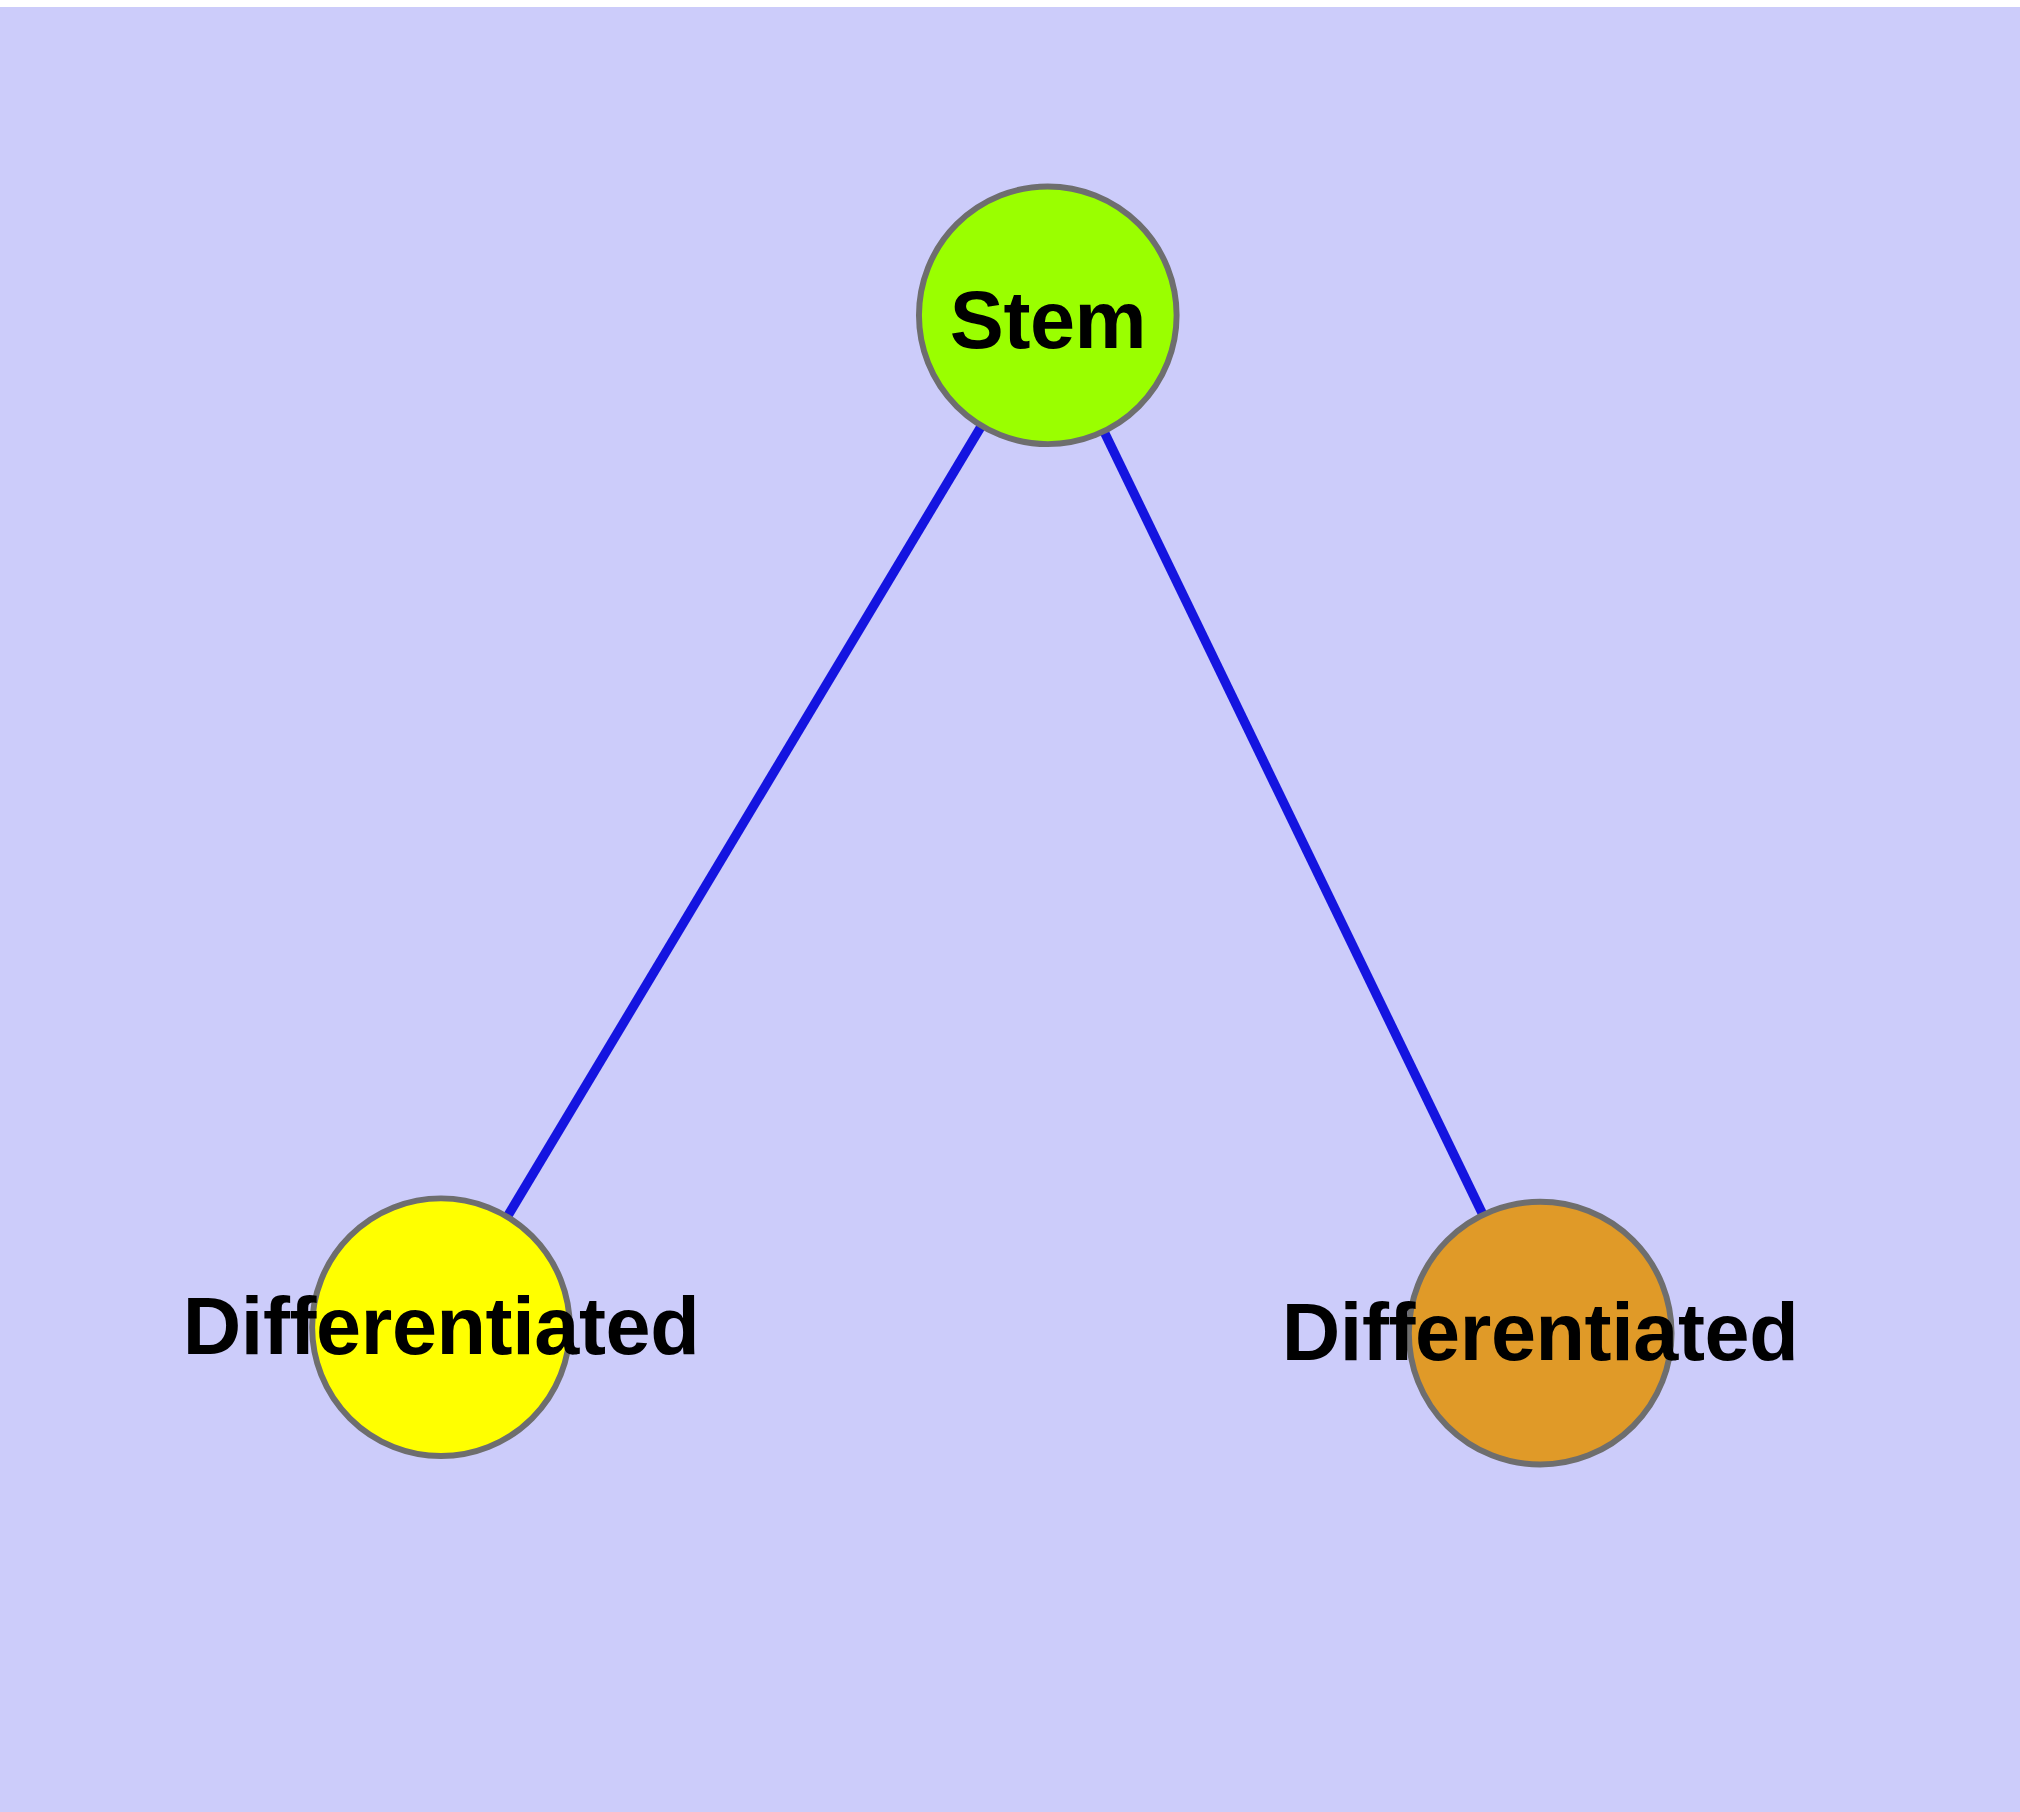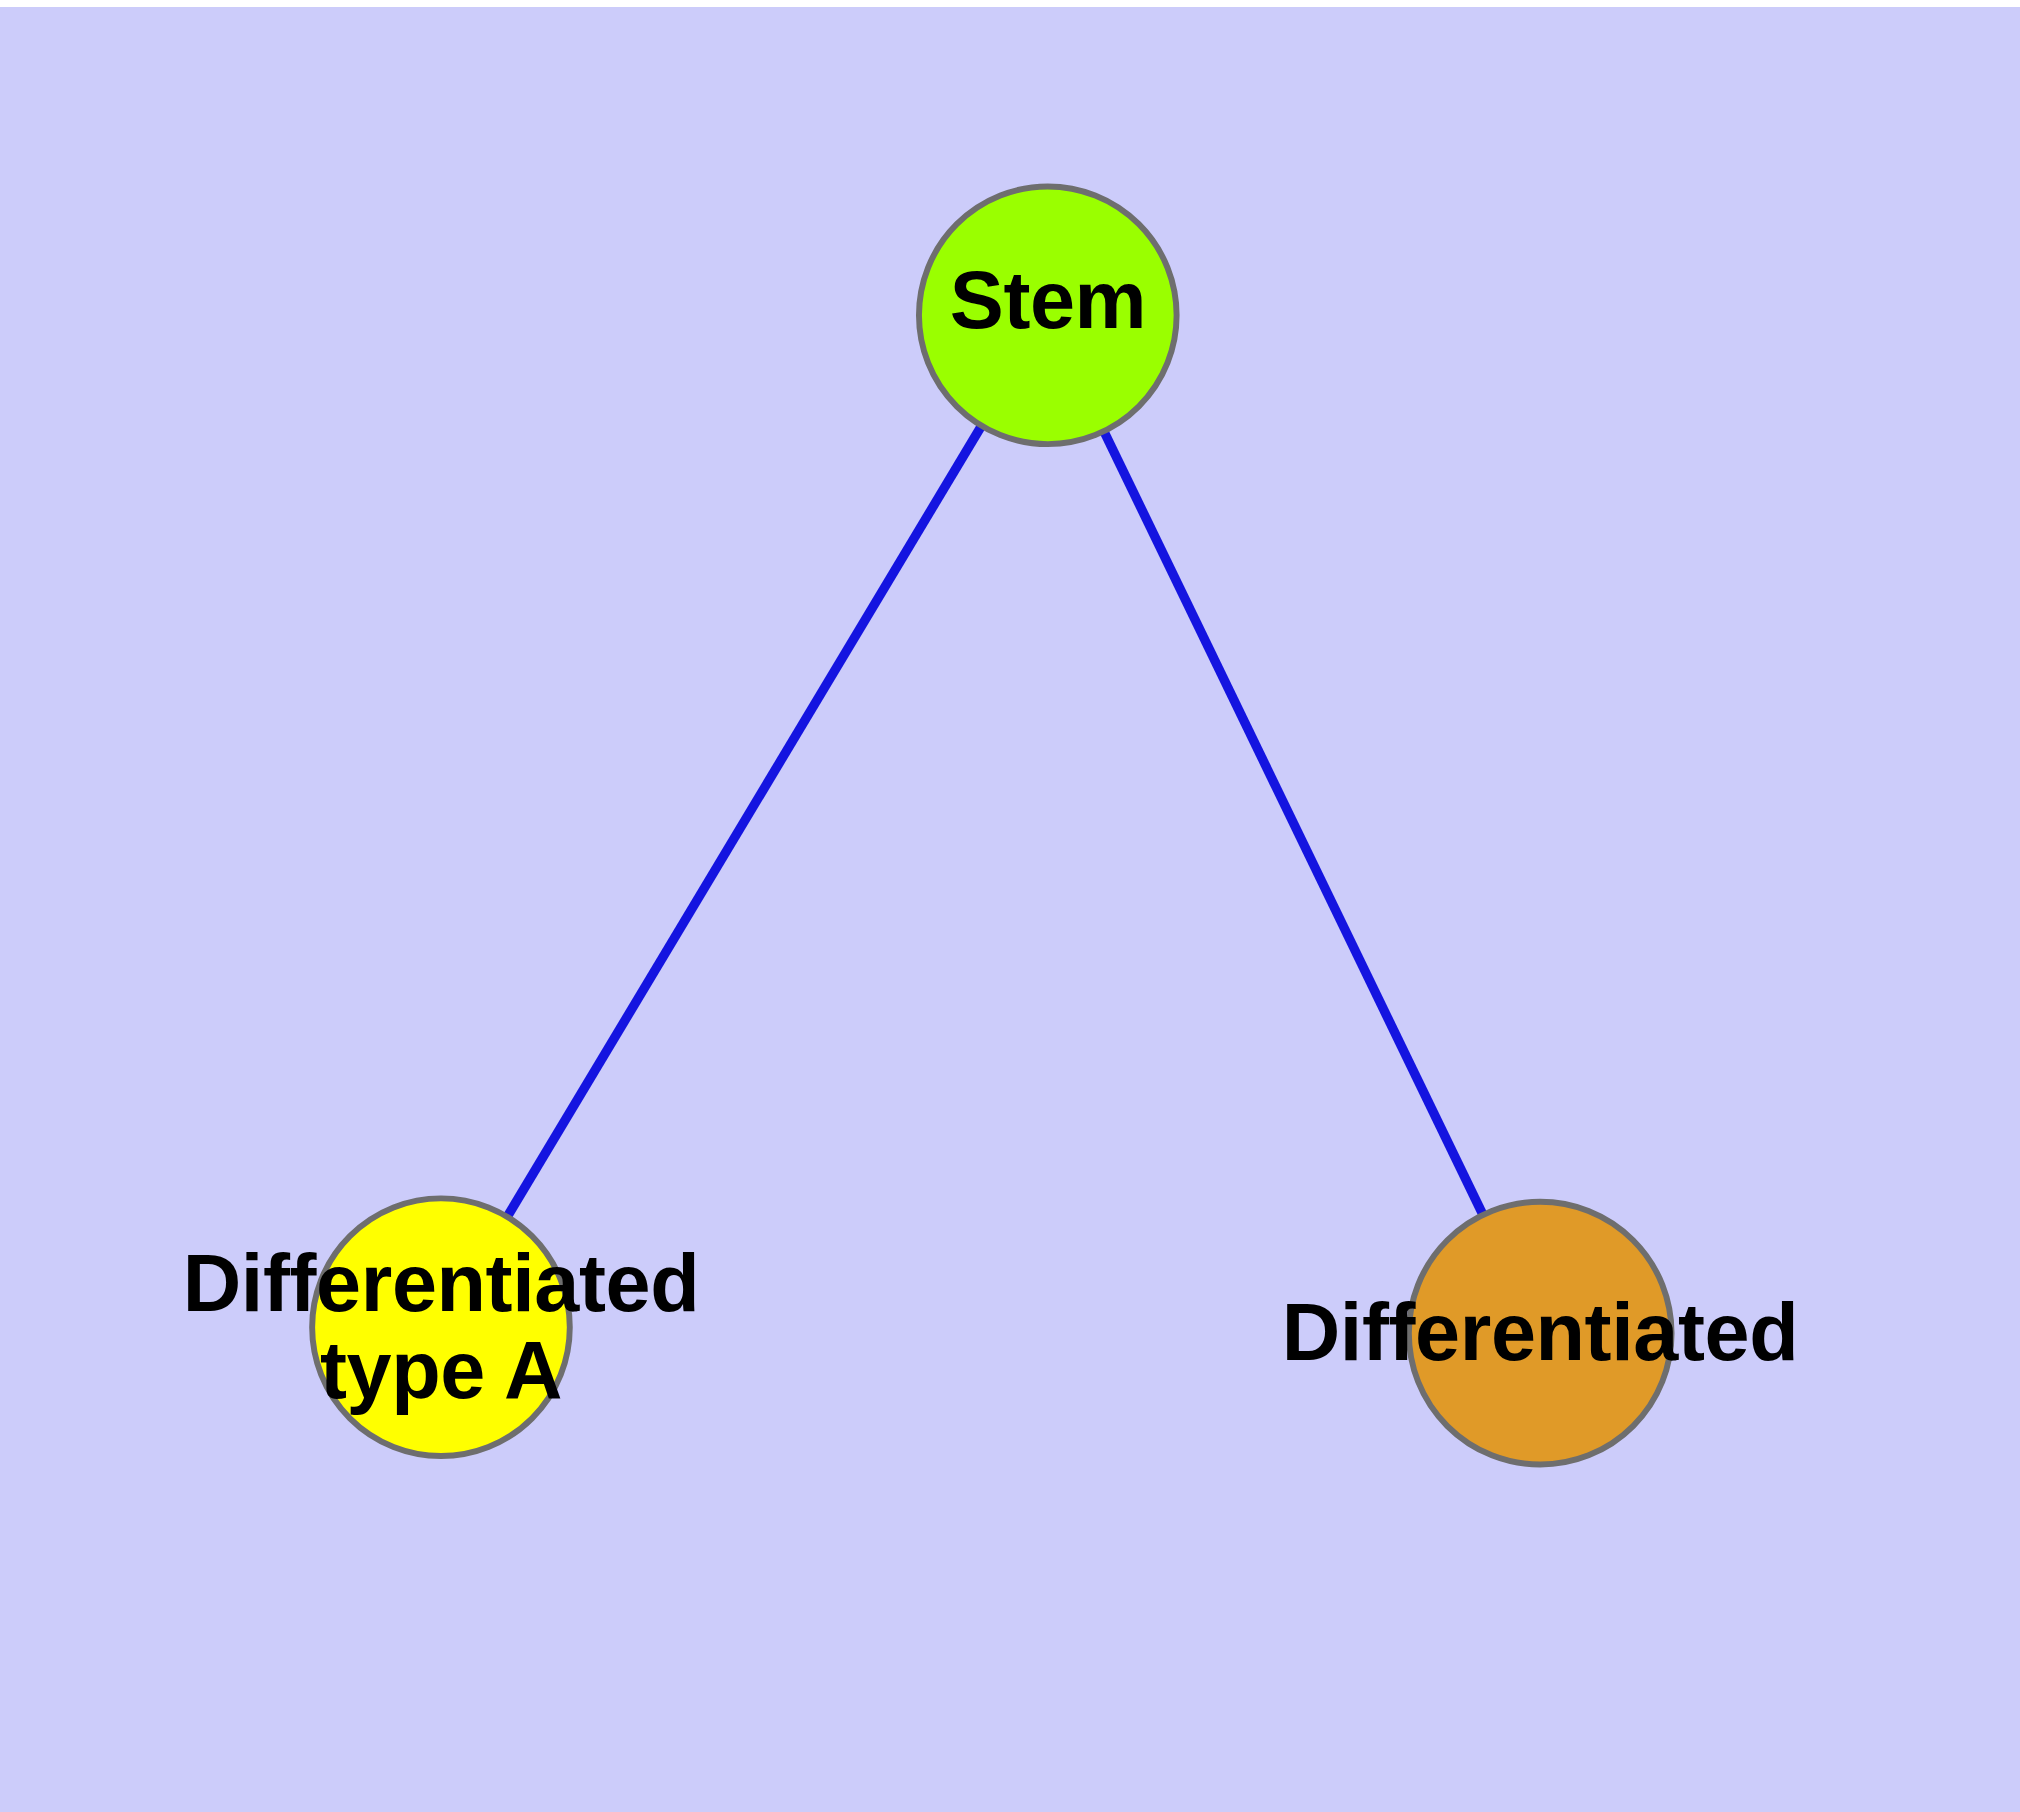--- a/index.html
+++ b/index.html
@@ -65,19 +65,19 @@
         <line class="edge-line" x1="1302.193349080594" y1="508.8299694419852" x2="1749.5002032401837" y2="1433.4694390558702" stroke="#1414e0" stroke-width="11"></line>
       </g>
     <g id="nodes-layer">
         <circle class="node-circle" cx="1236" cy="372" r="152" fill="#9aff00" stroke="#6e6e6e" stroke-width="7"></circle>
         <circle class="node-circle" cx="520" cy="1566" r="152" fill="#ffff00" stroke="#6e6e6e" stroke-width="7"></circle>
         <circle class="node-circle" cx="1817" cy="1573" r="155" fill="#e09a28" stroke="#6e6e6e" stroke-width="7"></circle>
       </g>
   </svg>
 
   <div id="labels-layer">
-      <div class="node-label" style="left: 1048px; top: 301px; font-size: 81px; color: rgb(0, 0, 0);"><div>Stem</div></div>
-      <div class="node-label" style="left: 441px; top: 1327px; font-size: 81px; color: rgb(0, 0, 0);"><div>Differentiated</div><div>type A</div></div>
+      <div class="node-label" style="left: 1048px; top: 321px; font-size: 81px; color: rgb(0, 0, 0);"><div>Stem</div></div>
+      <div class="node-label" style="left: 441px; top: 1327px; font-size: 81px; color: rgb(0, 0, 0);"><div>Differentiated</div></div>
       <div class="node-label" style="left: 1540px; top: 1333px; font-size: 81px; color: rgb(0, 0, 0);"><div>Differentiated</div></div>
     </div>
 
 </div>
 
 
 </body></html>

